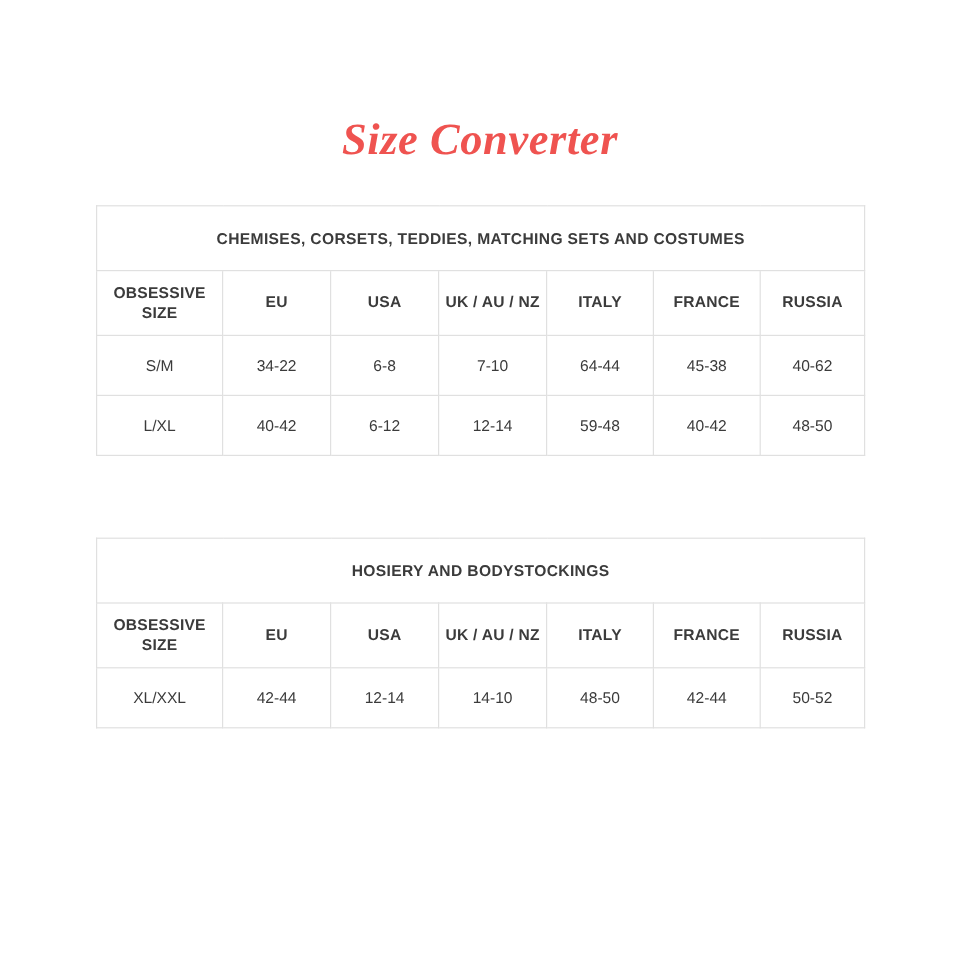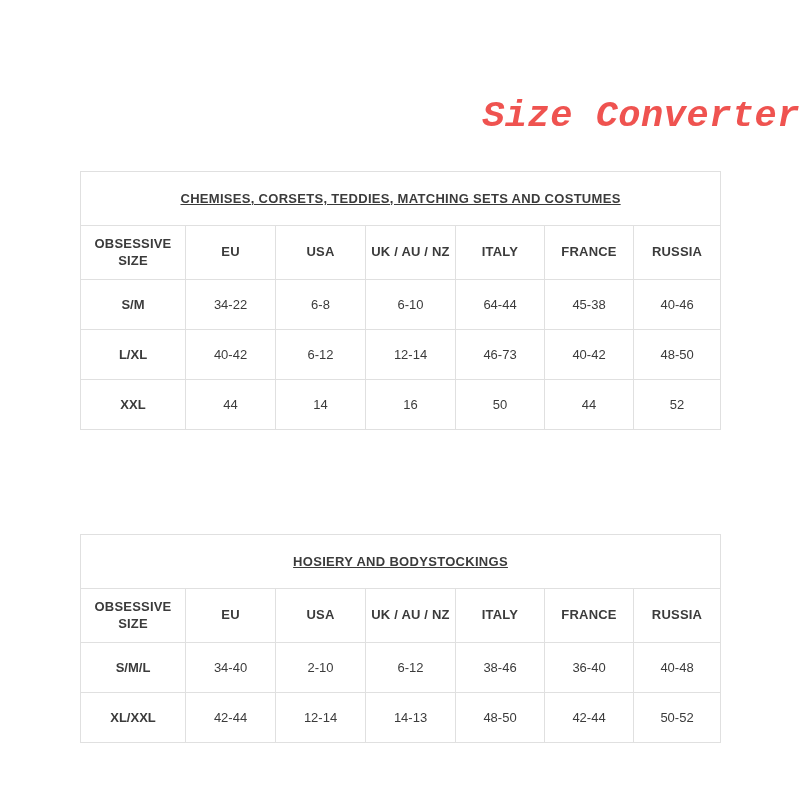--- a/index.html
+++ b/index.html
@@ -14,36 +14,36 @@
     color: #333333;
     overflow: hidden;
   }
   .page {
     width: 800px;
     height: 800px;
     position: relative;
     box-sizing: border-box;
   }
   .title {
-    text-align: right;
+    text-align: center;
     color: #ef5350;
-    font-family: Liberation Mono, monospace;
+    font-family: Liberation Serif, serif;
     font-style: italic;
     font-weight: bold;
     font-size: 37px;
     letter-spacing: 0.5px;
     padding-top: 98px;
     line-height: 1;
   }
   .table-wrap {
     width: 640px;
     margin: 0 auto;
   }
   .tbl-1 { margin-top: 36px; }
-  .tbl-2 { margin-top: 104px; }
+  .tbl-2 { margin-top: 68px; }
 
   table.size-table {
     width: 640px;
     border-collapse: collapse;
     table-layout: fixed;
   }
   table.size-table td, table.size-table th {
     border: 1px solid #e0e0e0;
     text-align: center;
     vertical-align: middle;
@@ -52,35 +52,34 @@
     padding: 0 4px;
     box-sizing: border-box;
   }
   .caption-cell {
     height: 54px;
     color: #ef5350;
     font-size: 13.5px;
     font-weight: bold;
     letter-spacing: 0.3px;
     text-transform: uppercase;
-    text-decoration: underline;
   }
   .head-row td {
     height: 54px;
     font-weight: bold;
     font-size: 13px;
     letter-spacing: 0.2px;
     line-height: 1.25;
   }
   .body-row td {
     height: 50px;
     font-size: 13.5px;
   }
   .body-row td.first {
-    font-weight: bold;
+    font-weight: normal;
   }
   
   col.c0 { width: 105px; }
   col.c1 { width: 90px; }
   col.c2 { width: 90px; }
   col.c3 { width: 90px; }
   col.c4 { width: 89px; }
   col.c5 { width: 89px; }
   col.c6 { width: 87px; }
 </style>
@@ -112,42 +111,33 @@
           <td>USA</td>
           <td>UK / AU / NZ</td>
           <td>ITALY</td>
           <td>FRANCE</td>
           <td>RUSSIA</td>
         </tr>
         <tr class="body-row">
           <td class="first">S/M</td>
           <td>34-22</td>
           <td>6-8</td>
-          <td>6-10</td>
+          <td>7-10</td>
           <td>64-44</td>
           <td>45-38</td>
-          <td>40-46</td>
+          <td>40-62</td>
         </tr>
         <tr class="body-row">
           <td class="first">L/XL</td>
           <td>40-42</td>
           <td>6-12</td>
           <td>12-14</td>
-          <td>46-73</td>
+          <td>59-48</td>
           <td>40-42</td>
           <td>48-50</td>
-        </tr>
-        <tr class="body-row">
-          <td class="first">XXL</td>
-          <td>44</td>
-          <td>14</td>
-          <td>16</td>
-          <td>50</td>
-          <td>44</td>
-          <td>52</td>
         </tr>
       </tbody>
     </table>
   </div>
 
   <div class="table-wrap tbl-2">
     <table class="size-table">
       <colgroup>
         <col class="c0">
           <col class="c1">
@@ -164,33 +154,24 @@
         <tr class="head-row">
           <td>OBSESSIVE SIZE</td>
           <td>EU</td>
           <td>USA</td>
           <td>UK / AU / NZ</td>
           <td>ITALY</td>
           <td>FRANCE</td>
           <td>RUSSIA</td>
         </tr>
         <tr class="body-row">
-          <td class="first">S/M/L</td>
-          <td>34-40</td>
-          <td>2-10</td>
-          <td>6-12</td>
-          <td>38-46</td>
-          <td>36-40</td>
-          <td>40-48</td>
-        </tr>
-        <tr class="body-row">
           <td class="first">XL/XXL</td>
           <td>42-44</td>
           <td>12-14</td>
-          <td>14-13</td>
+          <td>14-10</td>
           <td>48-50</td>
           <td>42-44</td>
           <td>50-52</td>
         </tr>
       </tbody>
     </table>
   </div>
 
 </div>
 

